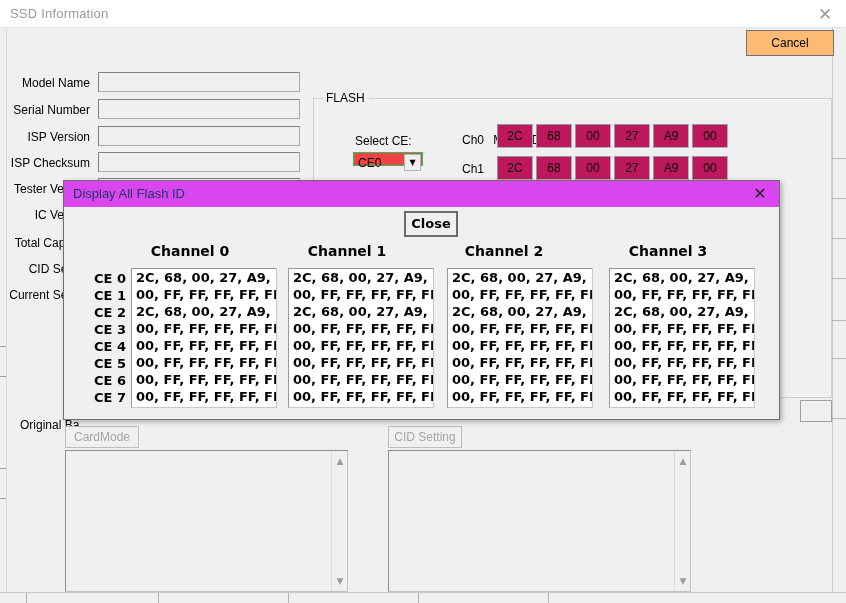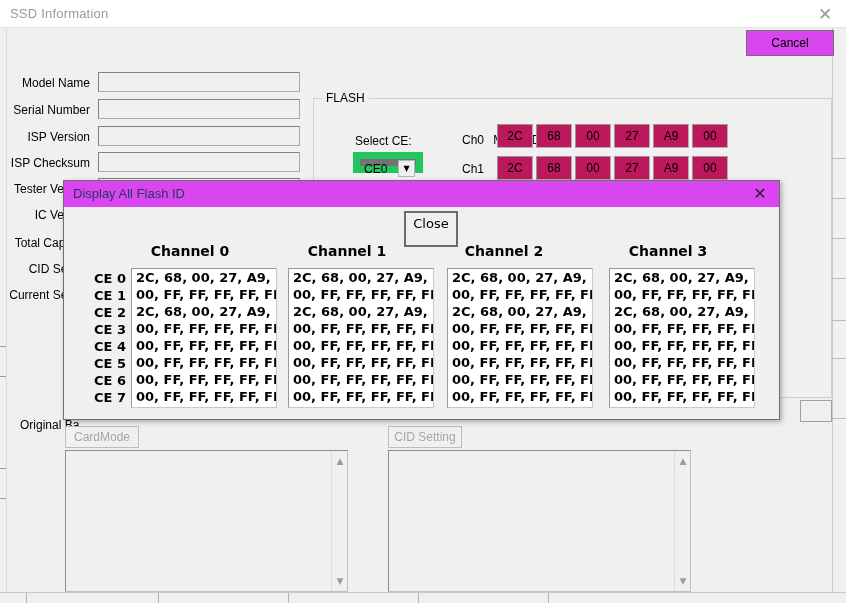--- a/index.html
+++ b/index.html
@@ -119,23 +119,23 @@
     left: 322px; top: 63px;
     background: #f0f0f0;
     padding: 0 4px;
     font-size: 12px;
   }
   #select-ce-label {
     position: absolute; left: 355px; top: 106px; font-size: 12px;
   }
   #ce-combo {
     position: absolute; left: 353px; top: 124px;
-    width: 70px; height: 21px;
-    background: #737373;
-    border: 7px solid #22c55e;
+    width: 70px; height: 14px;
+    background: #ef4444;
+    border: 1px solid #22c55e;
     box-sizing: border-box;
   }
   #ce-combo-value {
     position: absolute; left: 4px; top: 3px; font-size: 12px;
   }
   #ce-combo-arrow {
     position: absolute; right: 1px; top: 1px;
     width: 17px; height: 17px;
     background: #f0f0f0;
     border: 1px solid #b5b5b5;
@@ -253,21 +253,21 @@
     font-size: 16px; color: #e9e9e9;
     letter-spacing: 1px;
     white-space: nowrap;
   }
 
   
   #cancel-button {
     position: absolute;
     left: 746px; top: 30px;
     width: 88px; height: 26px;
-    background: #d946ef;
+    background: #fdba74;
     border: 1px solid #707070;
     box-sizing: border-box;
     font-size: 12px;
     text-align: center;
     line-height: 24px;
   }
 
   
   #flash-dialog {
     position: absolute;
@@ -290,26 +290,26 @@
   }
   #dlg-close-icon {
     position: absolute; right: 8px; top: 3px;
     width: 22px; height: 20px;
     text-align: center; line-height: 20px;
     font-size: 16px; color: #222;
     font-family: "DejaVu Sans", sans-serif;
   }
   #dlg-close-button {
     position: absolute; left: 404px; top: 211px;
-    width: 54px; height: 36px;
+    width: 54px; height: 26px;
     background: #f0f0f0;
     border: 2px solid #6b6b6b;
     box-sizing: border-box;
     font-size: 13px;
-    font-weight: normal;
+    font-weight: bold;
     text-align: center;
     line-height: 22px;
     font-family: "DejaVu Sans", sans-serif;
   }
   .dlg-ch-head {
     position: absolute;
     top: 243px;
     font-size: 14px;
     font-weight: bold;
     text-align: center;

